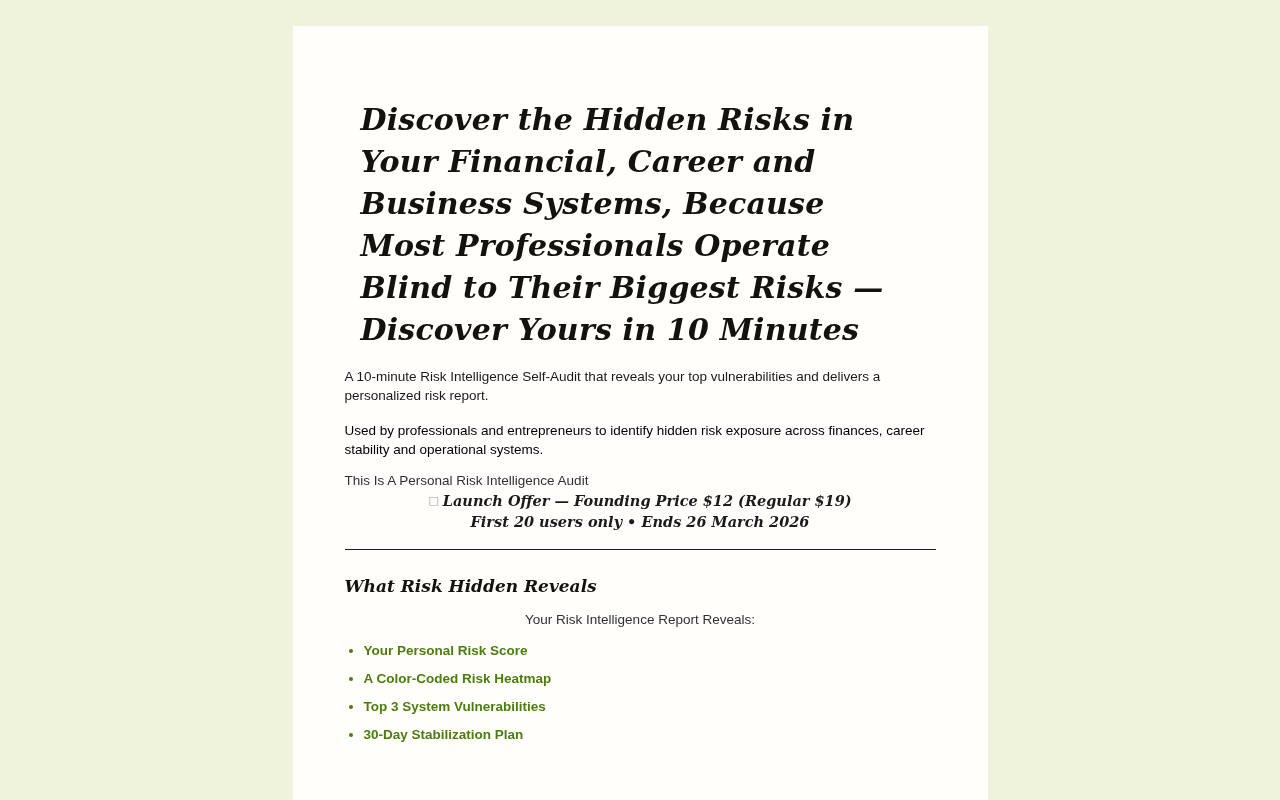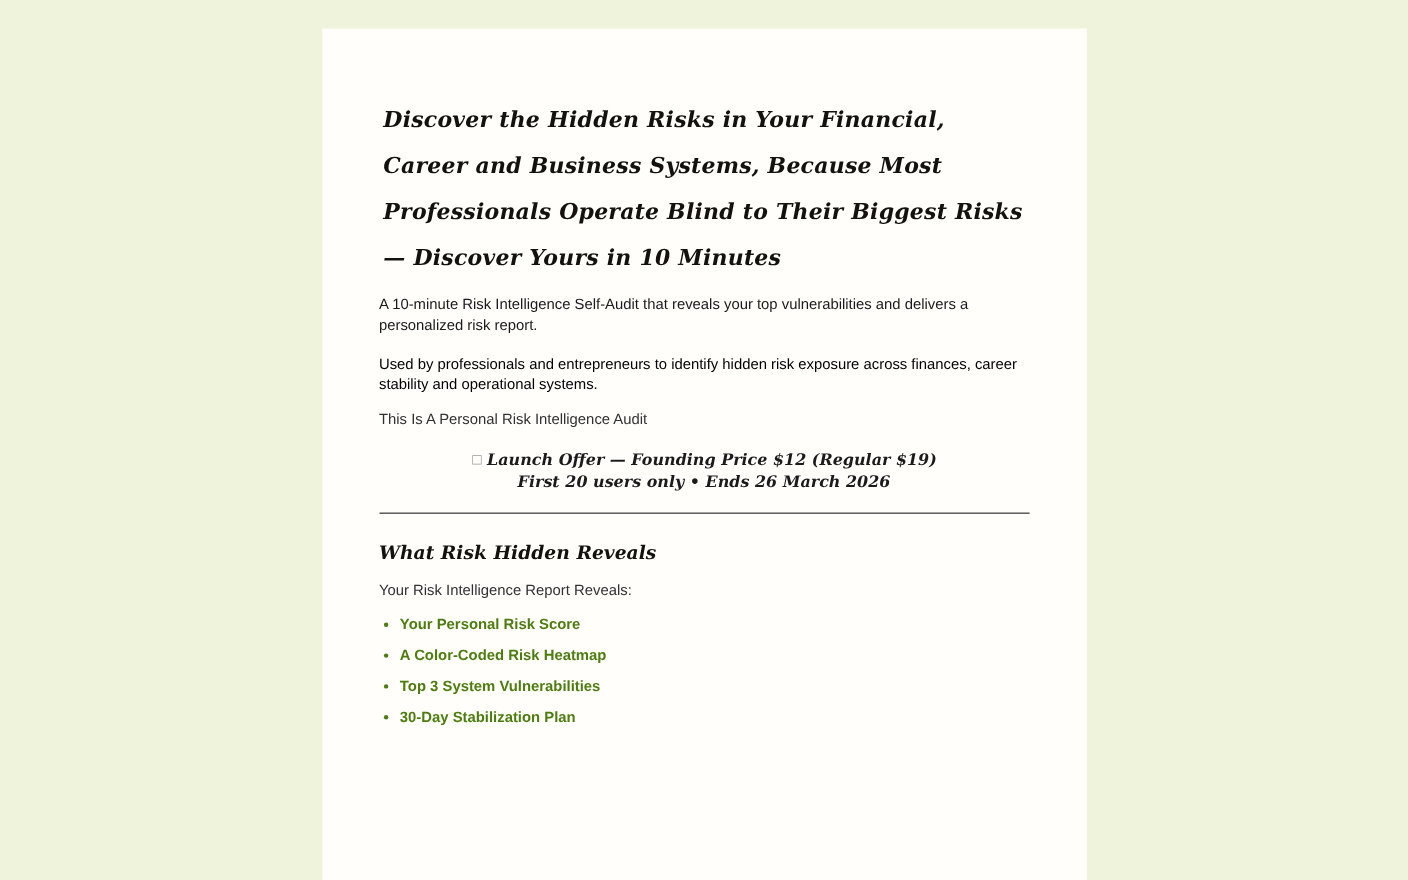--- a/index.html
+++ b/index.html
@@ -17,24 +17,24 @@
     min-height: 820px;
     background: #fffefb;
     padding: 57px 52px 40px;
   }
   .display-font {
     font-family: "DejaVu Serif", serif;
     font-style: italic;
     font-weight: bold;
   }
   .hero-title {
-    font-size: 20px;
+    font-size: 30px;
     line-height: 42px;
     color: #14110e;
-    margin: 4px;
+    margin: 16px;
     letter-spacing: 0.2px;
   }
   .hero-subtitle {
     font-size: 17px;
     line-height: 29px;
     color: #1f1f1f;
     margin: 10px 0 0;
   }
   .hero-pitch {
     font-size: 13.5px;
@@ -52,21 +52,21 @@
     font-size: 13.5px;
     line-height: 19px;
     color: #313131;
     margin: 12px 0 0;
   }
   .offer {
     text-align: center;
     font-size: 14.5px;
     line-height: 18.5px;
     color: #1b1b1b;
-    margin: 20px 0 0;
+    margin: 2px 0 0;
   }
   .missing-glyph {
     display: inline-block;
     font-style: normal;
     font-weight: normal;
     font-size: 11px;
     color: #9a9a9a;
     position: relative;
     top: -2px;
     margin-right: 4px;
@@ -81,20 +81,21 @@
     font-size: 17px;
     line-height: 22px;
     color: #14110e;
     margin: 25px 0 0;
   }
   .reveals-intro {
     font-size: 13.5px;
     line-height: 19px;
     color: #313131;
     margin: 13px 0 0;
+    text-align: center;
   }
   ul.reveals-list {
     margin: 12px 0 0;
     padding-left: 19px;
   }
   ul.reveals-list li {
     font-size: 13.5px;
     line-height: 19px;
     color: #4d7c0f;
     margin-bottom: 9px;

